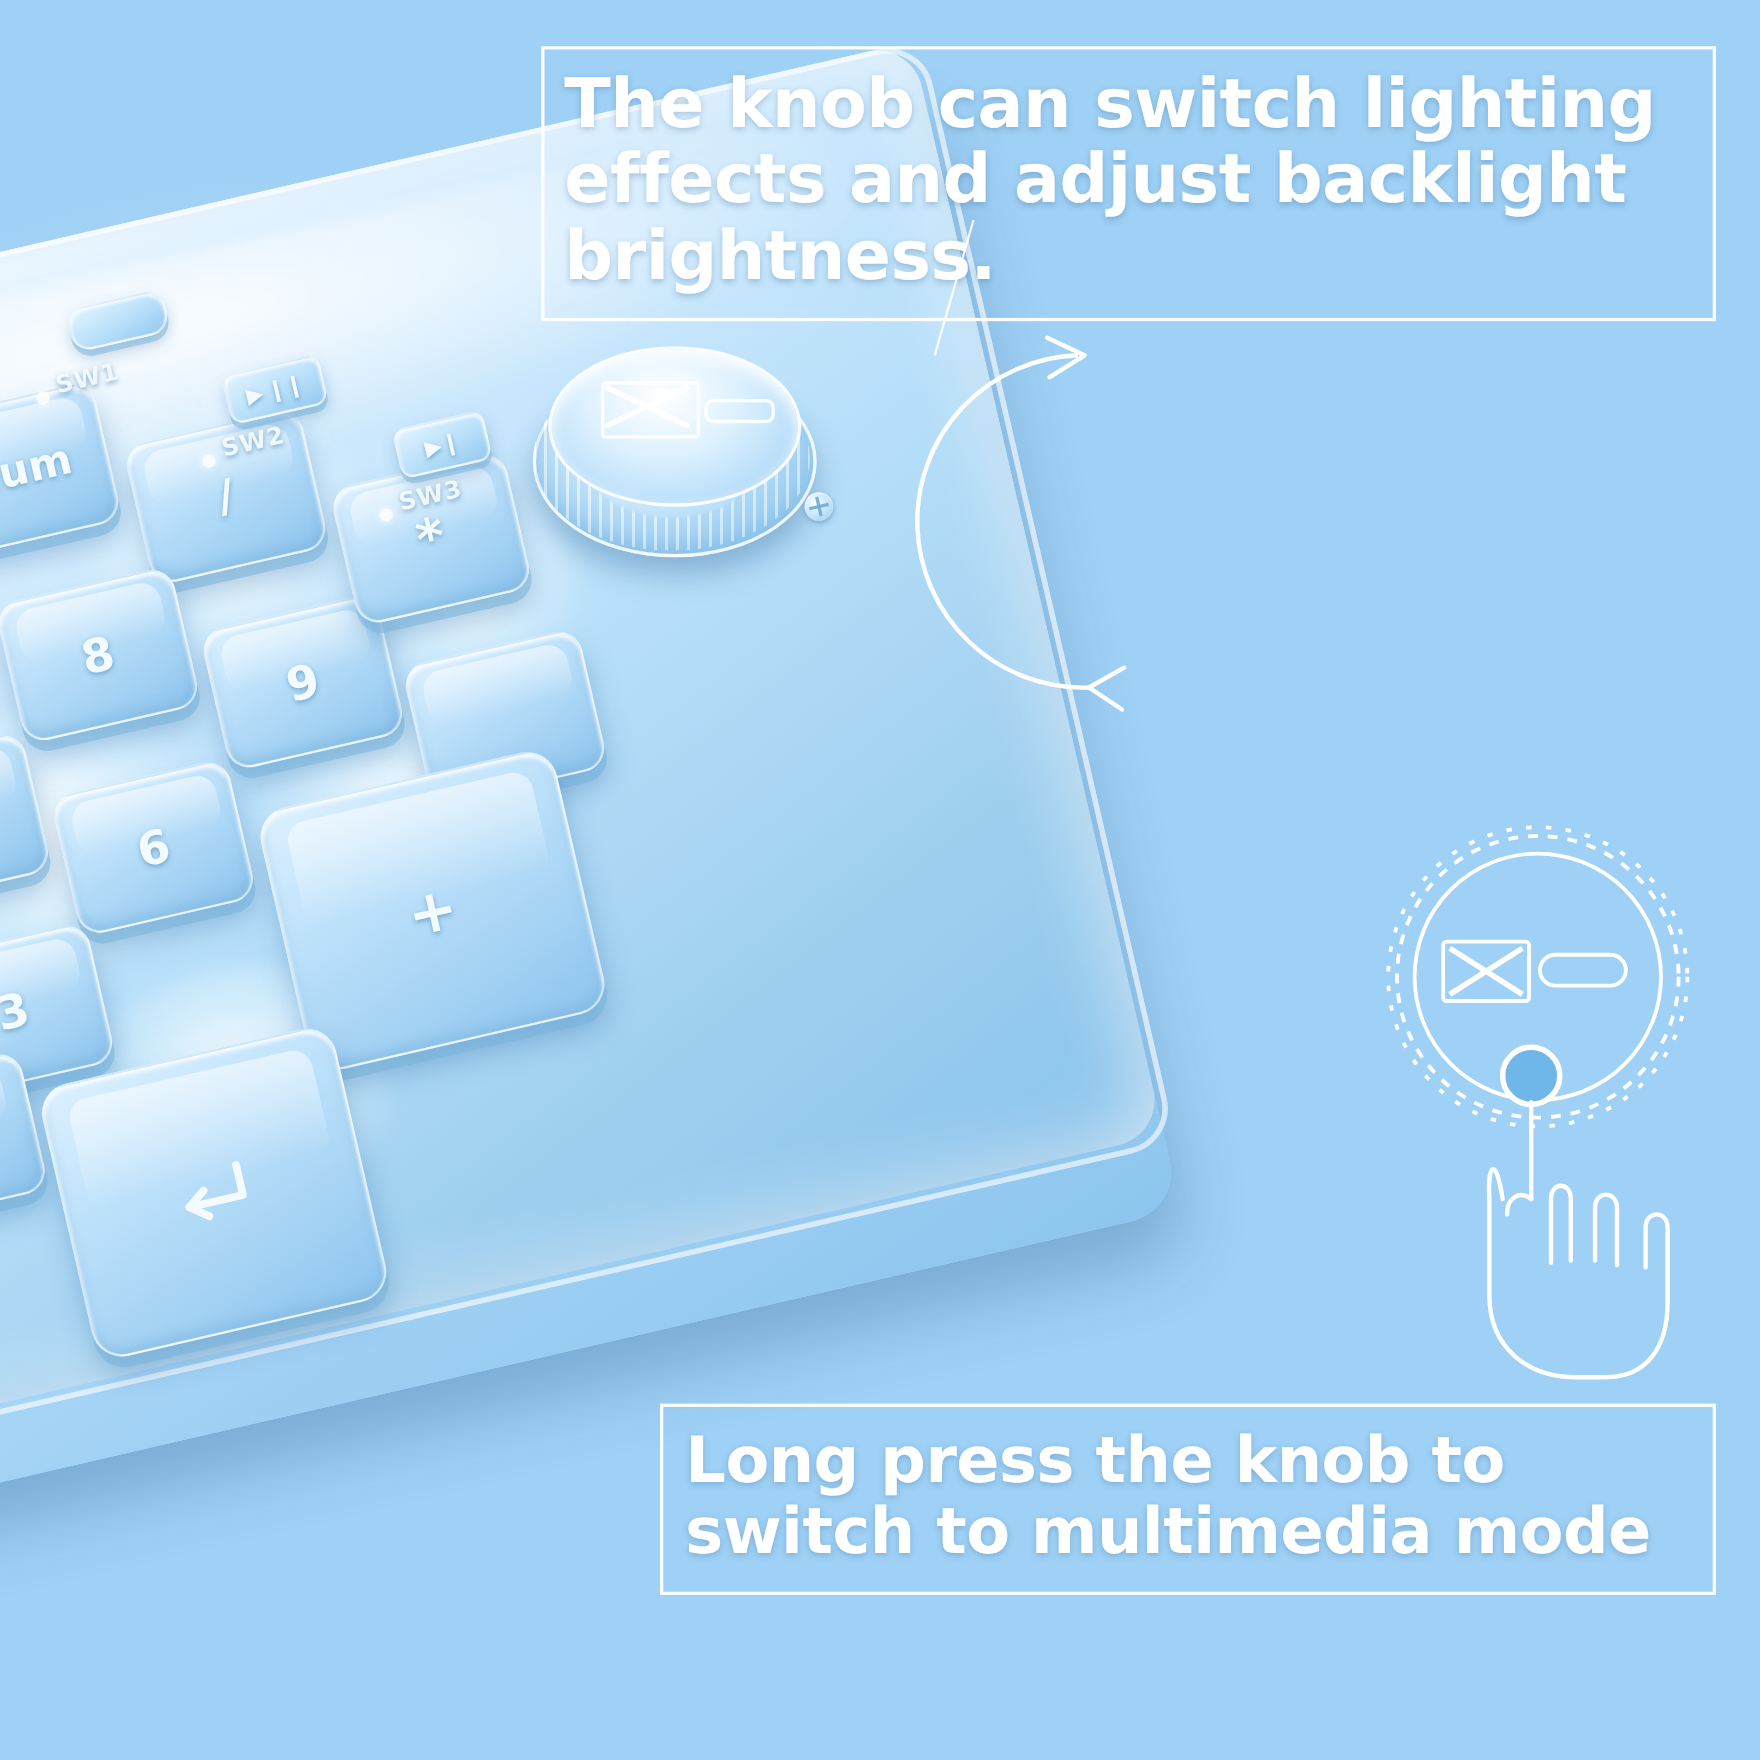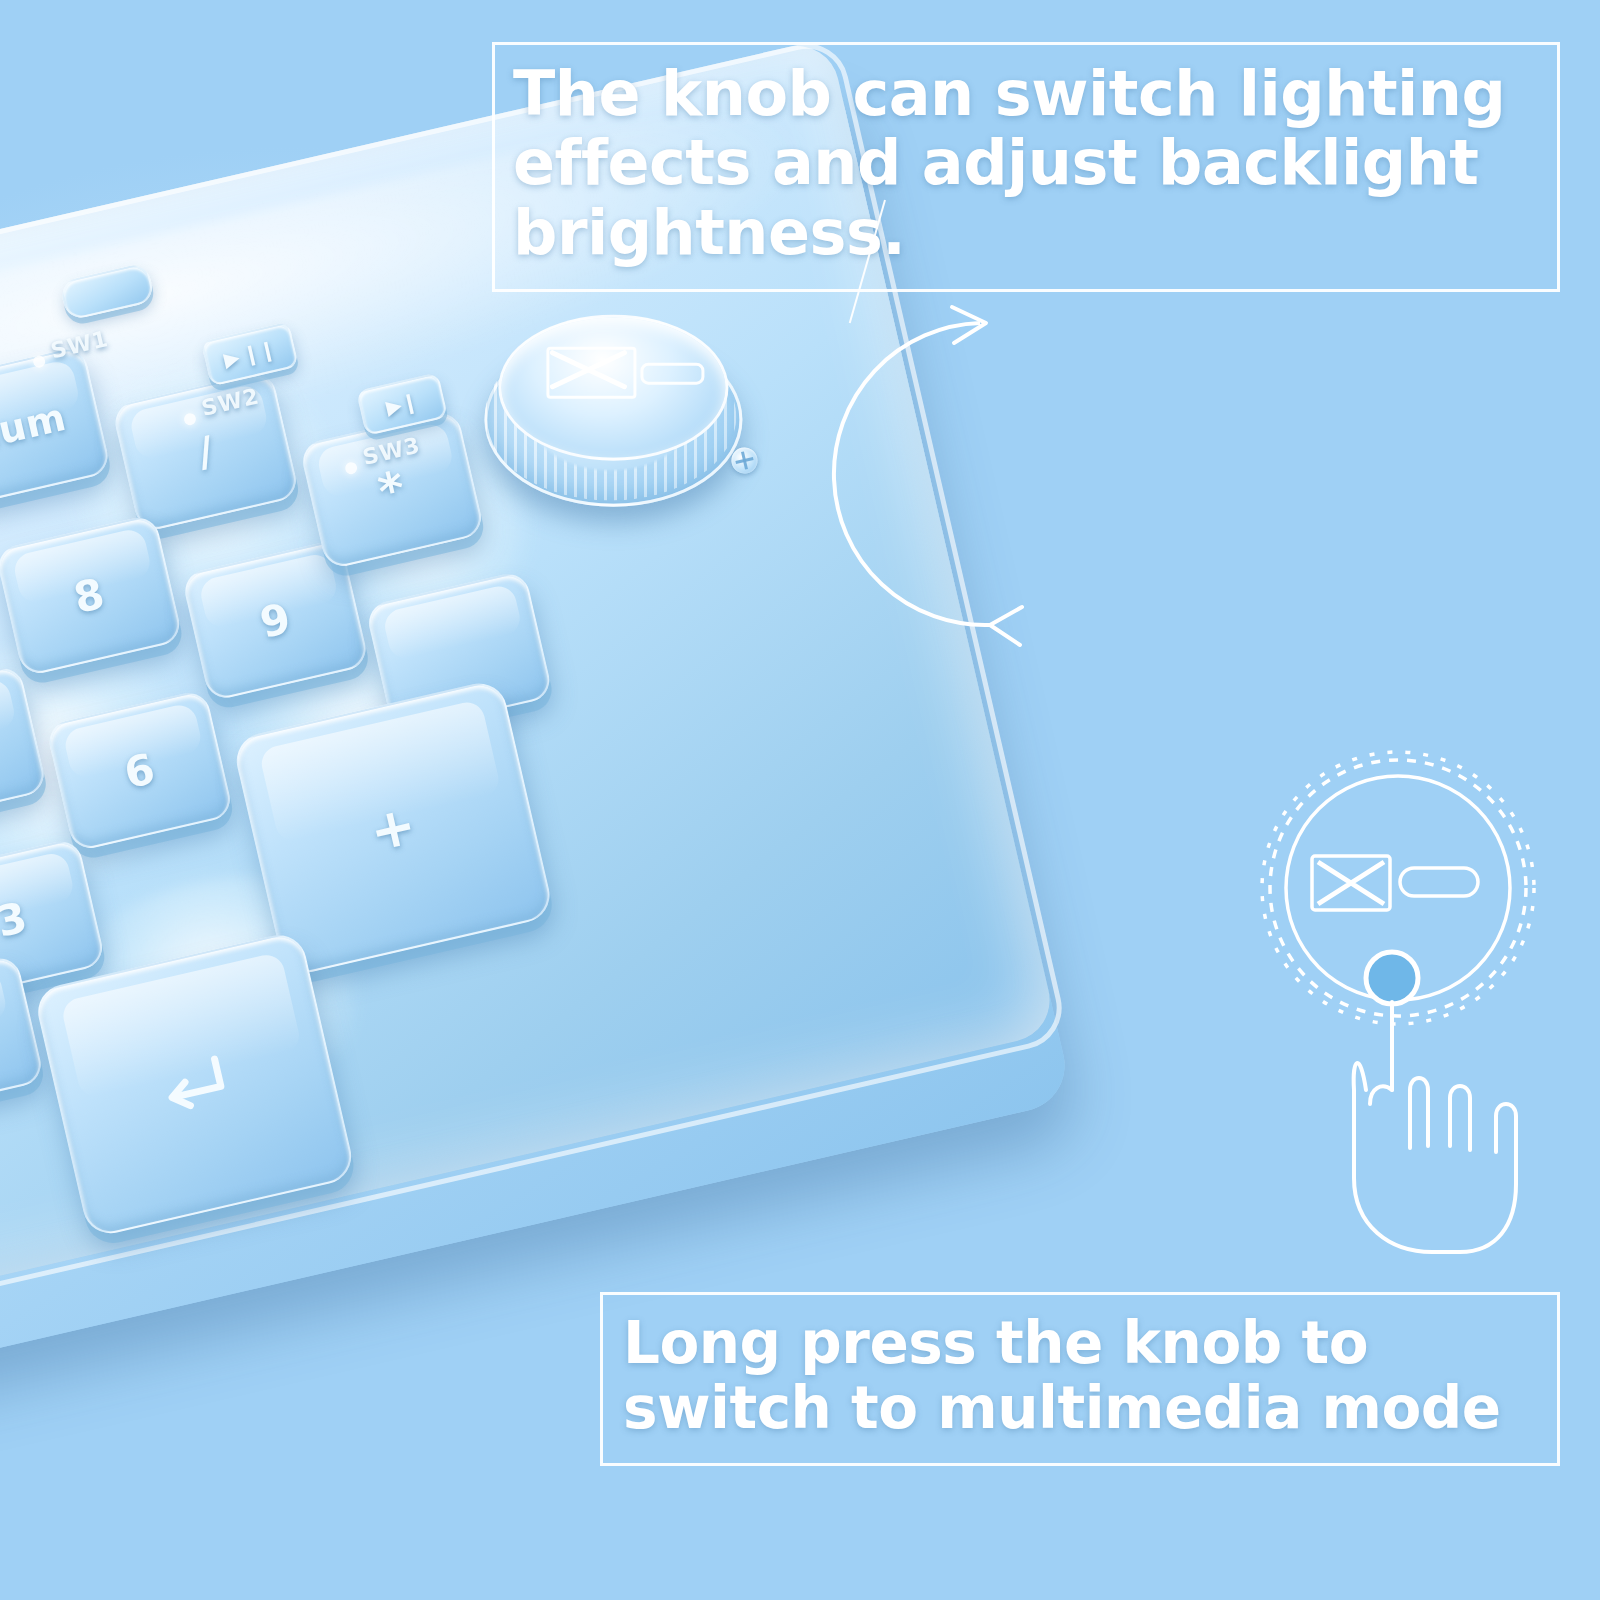--- a/index.html
+++ b/index.html
@@ -254,21 +254,20 @@
     letter-spacing: -0.5px;
   }
   .callout.bottom {
     left: 600px;
     top: 1276px;
     width: 960px;
     padding: 16px 14px 22px 20px;
     font-size: 58px;
     font-weight: 700;
     letter-spacing: -0.5px;
-    margin-top: 16px;
   }
   .line-to-knob {
     position: absolute;
     left: 884px;
     top: 200px;
     width: 2px;
     height: 128px;
     background: rgba(255,255,255,0.95);
     transform: rotate(16deg);
     transform-origin: top center;

